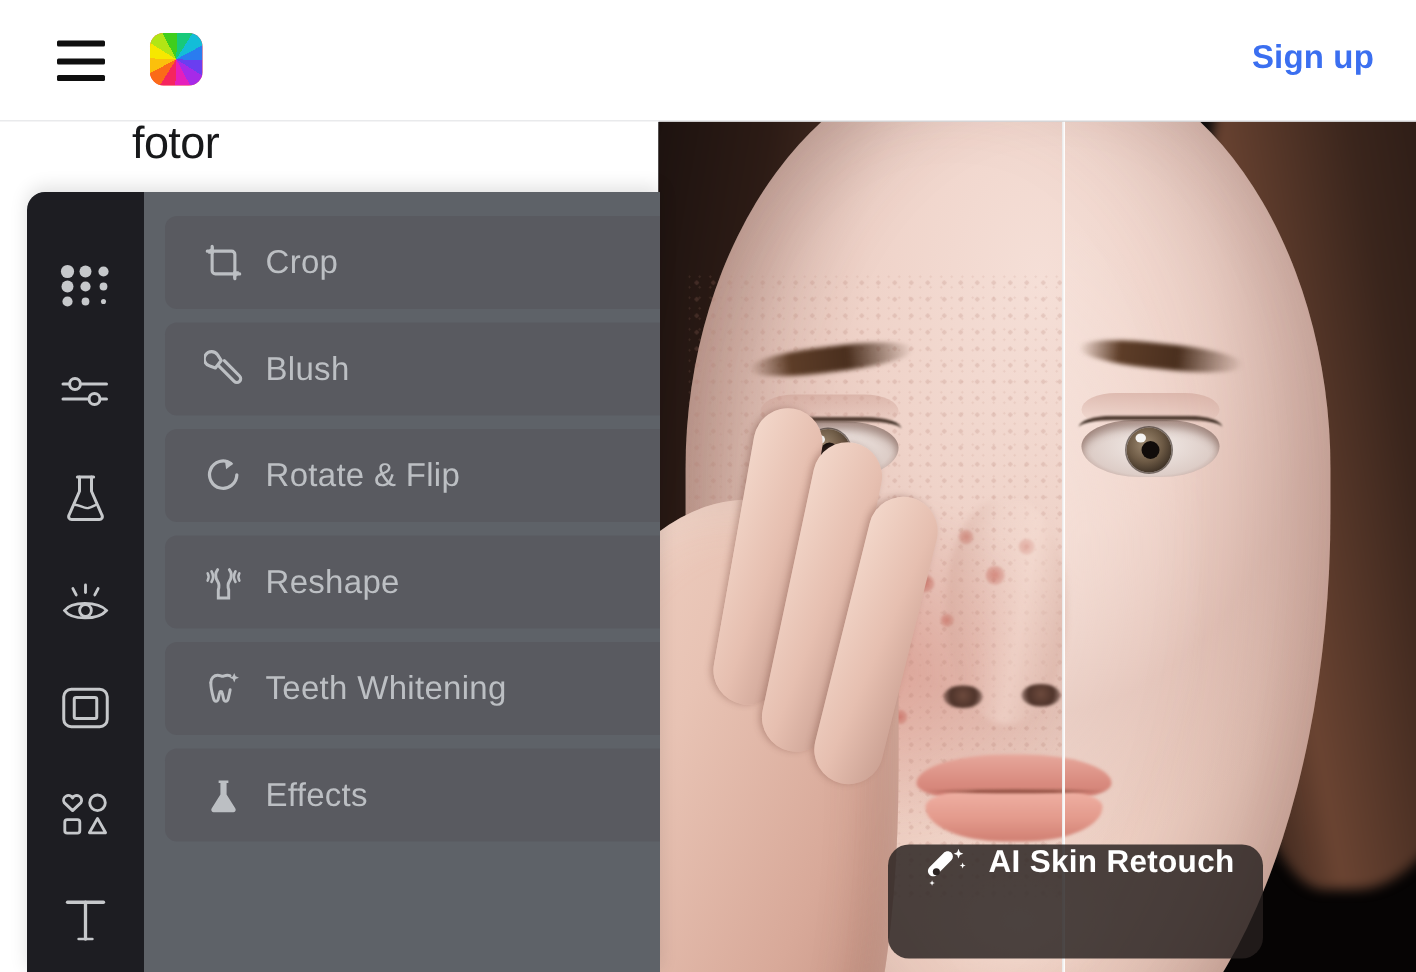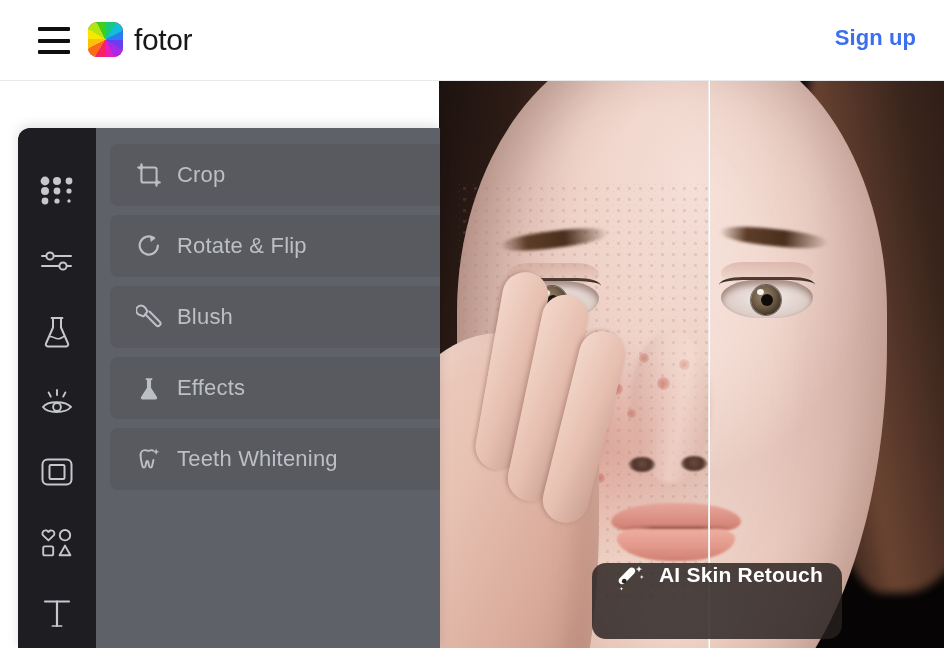--- a/index.html
+++ b/index.html
@@ -20,21 +20,21 @@
     z-index:40;
   }
   .hamburger {
     position:absolute; left:38px; top:27px;
     width:32px; height:27px;
     display:flex; flex-direction:column; justify-content:space-between;
     cursor:pointer;
   }
   .hamburger i { display:block; height:4px; background:#0f0f0f; border-radius:1px; }
 
-  .brand { position:absolute; left:88px; top:22px; display:flex; align-items:center; gap:11px; }
+  .brand { position:absolute; left:88px; top:22px; display:flex; align-items:center; gap:21px;flex-direction:column; }
   .brand-mark {
     width:35px; height:35px; border-radius:9px; overflow:hidden;
     position:relative; flex:0 0 auto;
     background:#ff3d3d;
   }
   .brand-mark .wheel {
     position:absolute; inset:0;
     background:
       conic-gradient(from -88deg,
         #f6e800 0deg 30deg,
@@ -500,52 +500,64 @@
           <path d="M2.6 4.6 6 2v4.6H2.6z" fill="#bcbfc3" stroke="none"></path>
           <path d="M21.4 19.4 18 22v-4.6h3.4z" fill="#bcbfc3" stroke="none"></path>
         </svg>
       </span>
       <span class="txt">Crop</span>
     </div>
 
 
     <div class="menu-row">
       <span class="ico">
+        <svg width="26" height="26" viewBox="0 0 24 24" fill="none" stroke="#bcbfc3" stroke-width="1.9" stroke-linecap="round" stroke-linejoin="round">
+          <path d="M8.4 3.3a4.5 4.5 0 1 0-4.8 6.9l3.4 1.2 3.6-4.6-2.2-3.5z"></path>
+          <path d="M9.2 10.2 18.6 19.6a2.3 2.3 0 0 0 3.3-3.3L12.5 6.9"></path>
+        </svg>
+      </span>
+      <span class="txt">Blush</span>
+    </div>
+
+    <div class="menu-row">
+      <span class="ico">
         <svg width="26" height="26" viewBox="0 0 24 24" fill="none" stroke="#bcbfc3" stroke-width="2" stroke-linecap="round">
           <path d="M20.2 11.6A8.4 8.4 0 1 1 16.6 4.6"></path>
           <path d="M12.8 2.2l5.2 2.6-4.4 3.4z" fill="#bcbfc3" stroke="none"></path>
         </svg>
       </span>
       <span class="txt">Rotate &amp; Flip</span>
     </div>
 
     <div class="menu-row">
       <span class="ico">
-        <svg width="26" height="26" viewBox="0 0 24 24" fill="none" stroke="#bcbfc3" stroke-width="1.9" stroke-linecap="round" stroke-linejoin="round">
-          <path d="M8.4 3.3a4.5 4.5 0 1 0-4.8 6.9l3.4 1.2 3.6-4.6-2.2-3.5z"></path>
-          <path d="M9.2 10.2 18.6 19.6a2.3 2.3 0 0 0 3.3-3.3L12.5 6.9"></path>
-        </svg>
-      </span>
-      <span class="txt">Blush</span>
-    </div>
-
-
-    <div class="menu-row">
-      <span class="ico">
-        <svg width="26" height="26" viewBox="0 0 24 24">
-          <path d="M9 3h6v1.6h-1.1v7.1l5.4 8.6A1.5 1.5 0 0 1 18 22.6H6a1.5 1.5 0 0 1-1.3-2.3l5.4-8.6V4.6H9V3z" fill="#bcbfc3"></path>
-        </svg>
-      </span>
-      <span class="txt">Effects</span>
+        <svg width="26" height="26" viewBox="0 0 24 24" fill="none" stroke="#bcbfc3" stroke-width="1.8" stroke-linecap="round">
+          <path d="M8.4 4.4c-1.8 2.4-1.4 5 0 7.2 1 1.6 1 3.4.4 5.2v5h6.4v-5c-.6-1.8-.6-3.6.4-5.2 1.4-2.2 1.8-4.8 0-7.2"></path>
+          <path d="M4.6 5.4c1.2 2 1.2 4.6 0 6.6" stroke-width="1.6"></path>
+          <path d="M2.2 6.6c.8 1.4.8 3.2 0 4.6" stroke-width="1.5"></path>
+          <path d="M19.4 5.4c-1.2 2-1.2 4.6 0 6.6" stroke-width="1.6"></path>
+          <path d="M21.8 6.6c-.8 1.4-.8 3.2 0 4.6" stroke-width="1.5"></path>
+        </svg>
+      </span>
+      <span class="txt">Reshape</span>
     </div>
 
     <div class="menu-row">
       <span class="ico">
         <svg width="26" height="26" viewBox="0 0 24 24" fill="none" stroke="#bcbfc3" stroke-width="1.8" stroke-linecap="round" stroke-linejoin="round">
           <path d="M4.2 8.4c0-2.8 2-4.6 4.2-4.6 1.4 0 2.2.7 3 .7s1.5-.7 2.9-.7c.6 0 1.2.1 1.7.4"></path>
           <path d="M4.2 8.4c0 4 .9 6.6 1.8 10.2.4 1.6 2.3 1.7 2.7 0l.9-4c.2-1 1.4-1 1.6 0l.9 4c.4 1.7 2.3 1.6 2.7 0 .5-2 1-3.8 1.3-5.8"></path>
           <path d="M18.6 2.4l.84 2.1 2.1.84-2.1.84-.84 2.1-.84-2.1-2.1-.84 2.1-.84.84-2.1z" fill="#bcbfc3" stroke="none"></path>
         </svg>
       </span>
       <span class="txt">Teeth Whitening</span>
     </div>
+
+    <div class="menu-row">
+      <span class="ico">
+        <svg width="26" height="26" viewBox="0 0 24 24">
+          <path d="M9 3h6v1.6h-1.1v7.1l5.4 8.6A1.5 1.5 0 0 1 18 22.6H6a1.5 1.5 0 0 1-1.3-2.3l5.4-8.6V4.6H9V3z" fill="#bcbfc3"></path>
+        </svg>
+      </span>
+      <span class="txt">Effects</span>
+    </div>
   </div>
 </div>
 
 </body></html>

